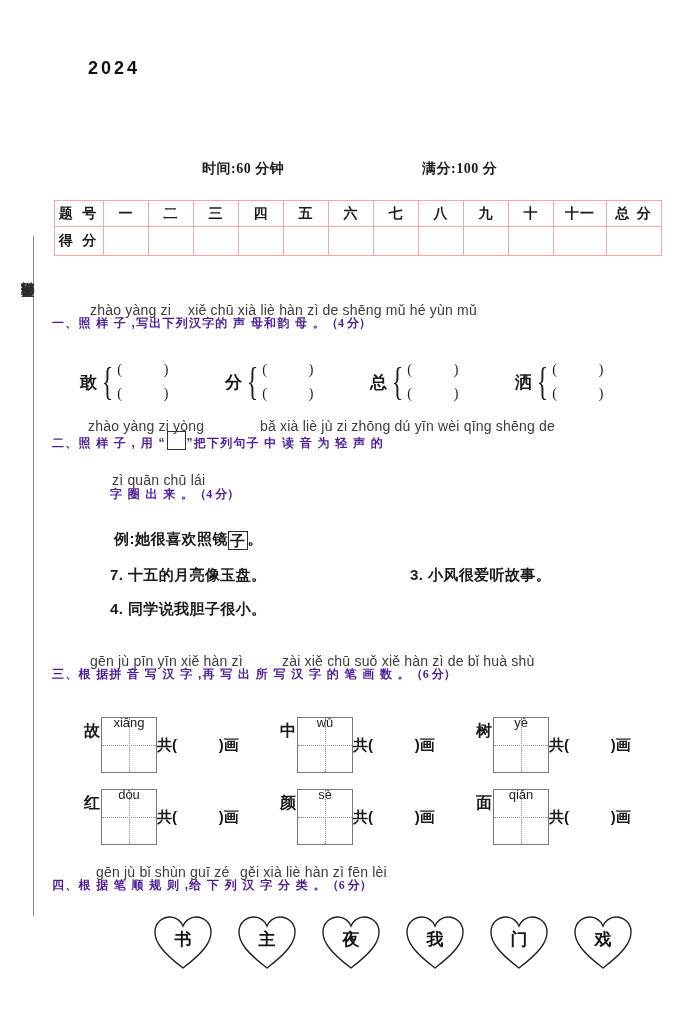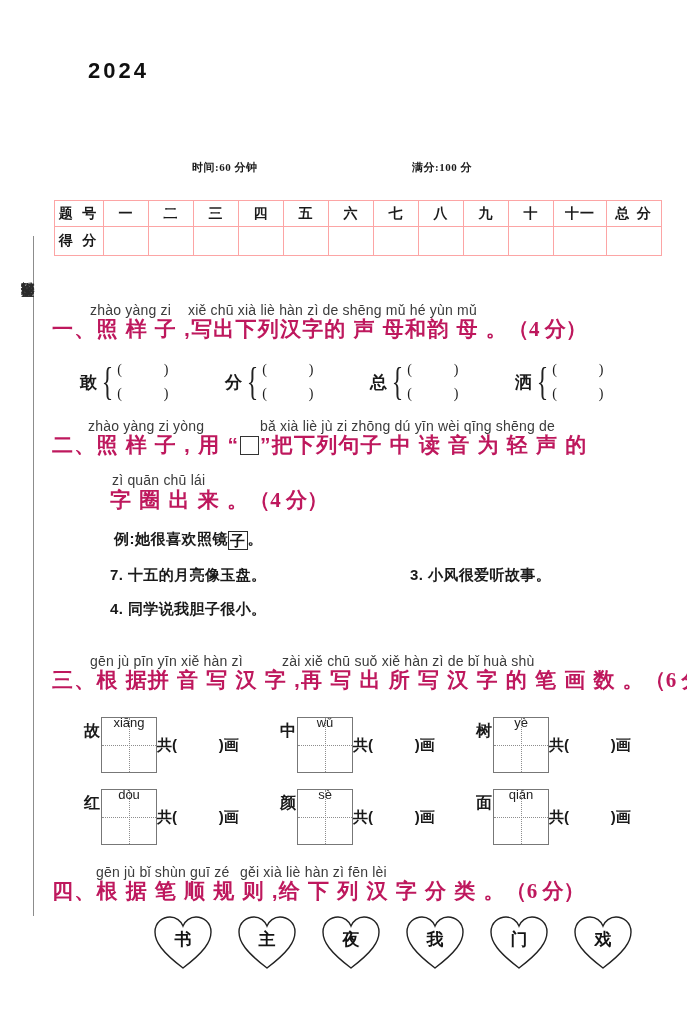--- a/index.html
+++ b/index.html
@@ -54,33 +54,33 @@
     writing-mode: vertical-rl;
     white-space: nowrap;
   }
 
   
   .doc-title {
     position: absolute;
     left: 88px;
     top: 58px;
     font-family: "Liberation Sans", "DejaVu Sans", sans-serif;
-    font-size: 22px;
+    font-size: 18px;
     font-weight: 700;
     letter-spacing: 3px;
     color: #101010;
   }
 
   .meta-row {
     position: absolute;
-    left: 192px;
+    left: 202px;
     top: 160px;
     width: 380px;
     display: flex;
-    font-size: 11px;
+    font-size: 14px;
     font-weight: 700;
     letter-spacing: .5px;
   }
   .meta-row .meta-time { width: 220px; }
   .meta-row .meta-score { width: 160px; }
 
   
   .score-table {
     position: absolute;
     left: 54px;
@@ -120,25 +120,25 @@
     font-family: "Liberation Sans", "DejaVu Sans", sans-serif;
     font-size: 14px;
     color: #3b3b3b;
     white-space: nowrap;
     letter-spacing: .2px;
   }
   .q-text {
     position: absolute;
     top: 13px;
     font-family: "Liberation Sans", "DejaVu Sans", sans-serif;
-    font-size: 21px;
+    font-size: 12px;
     font-weight: 700;
     white-space: nowrap;
     letter-spacing: 1.2px;
-    color: #be185d;
+    color: #4c1d95;
   }
   .q-text .pts {
     font-family: "Liberation Serif", "DejaVu Serif", serif;
     font-weight: 700;
     letter-spacing: 0;
   }
   .inline-box {
     display: inline-block;
     width: 17px;
     height: 17px;

